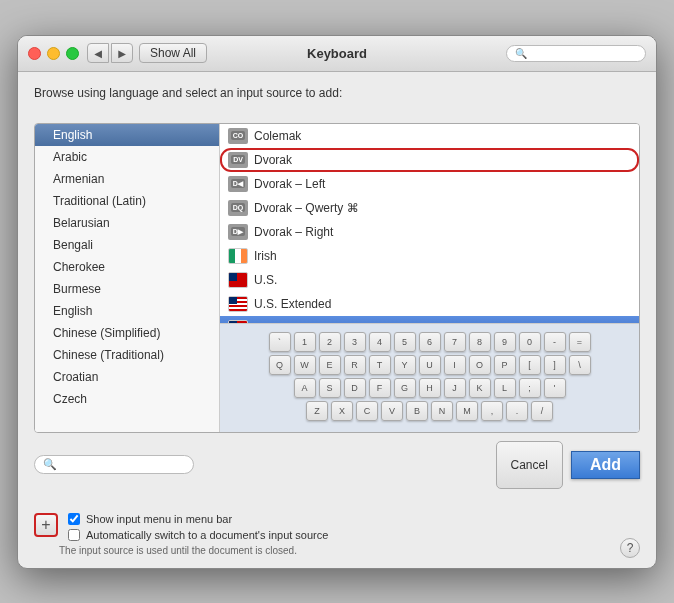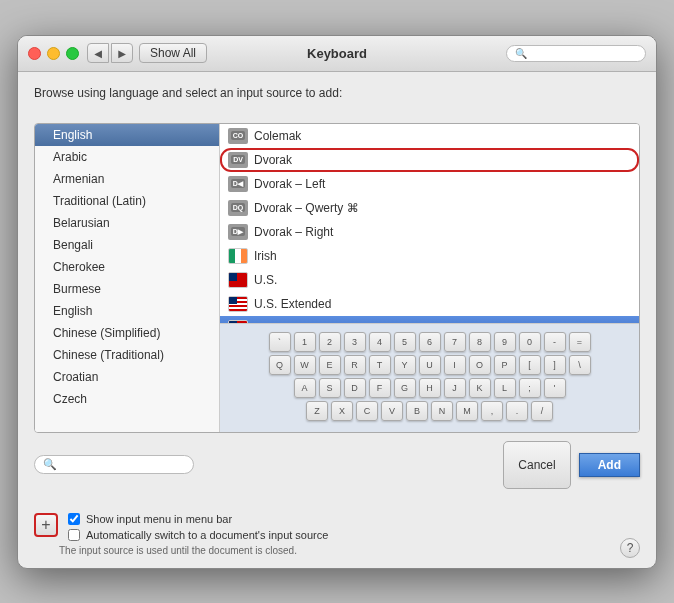--- a/index.html
+++ b/index.html
@@ -267,21 +267,21 @@
       border-radius: 5px;
       font-size: 12px;
       color: #333;
       cursor: pointer;
     }
     .add-btn {
       padding: 4px 18px;
       background: linear-gradient(180deg, #6ea4e8 0%, #3a7bd5 100%);
       border: 1px solid #2a5fa8;
       border-radius: 0;
-      font-size: 12px;
+      font-size: 16px;
       color: white;
       font-weight: bold;
       cursor: pointer;
       box-shadow: 0 1px 3px rgba(0,0,0,0.3);
     }
 
     .bottom-area {
       padding: 8px 16px 12px;
       display: flex;
       flex-direction: column;

